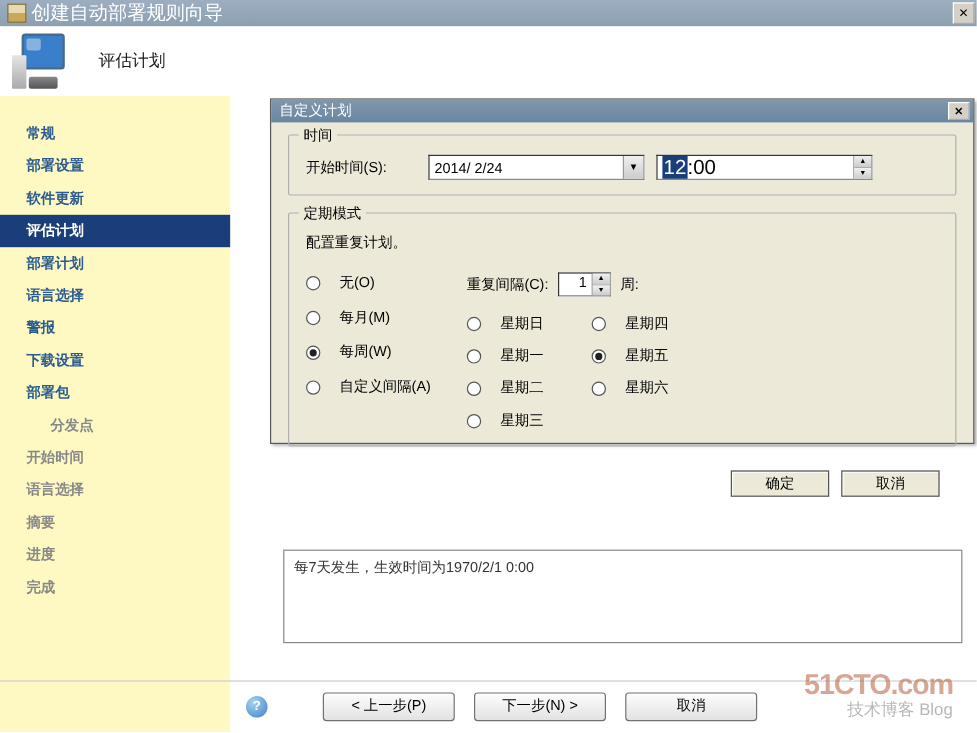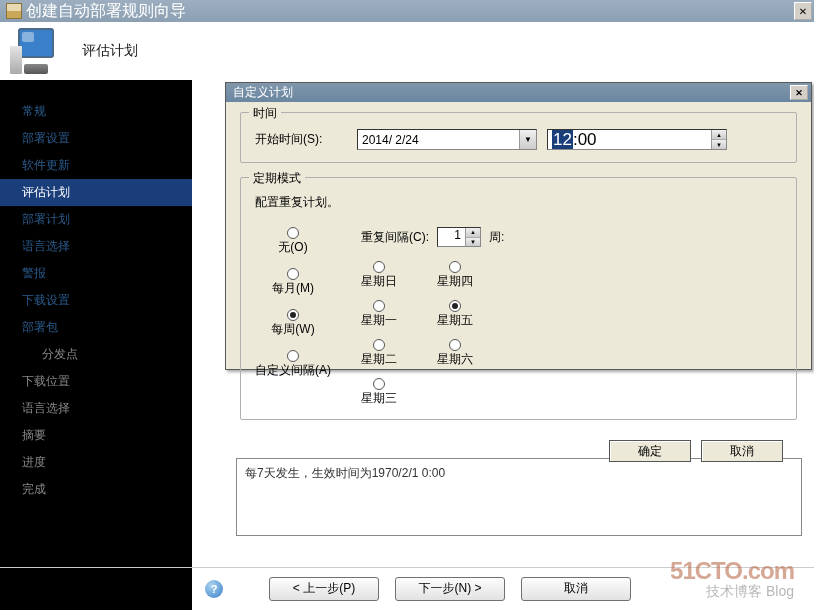--- a/index.html
+++ b/index.html
@@ -15,21 +15,21 @@
     .header-region { height: 58px; background: #fff; display: flex; align-items: center; padding-left: 10px; }
     .computer-icon { width: 50px; height: 46px; position: relative; margin-right: 22px; }
     .monitor { position: absolute; top: 0; left: 8px; width: 36px; height: 30px; background: #3a7fc9; border: 2px solid #4a6a8a; border-radius: 3px; }
     .monitor::after { content: ""; position: absolute; top: 2px; left: 2px; width: 12px; height: 10px; background: rgba(255,255,255,0.4); border-radius: 2px; }
     .tower { position: absolute; bottom: 0; left: 0; width: 12px; height: 28px; background: linear-gradient(to bottom, #e5e5e5, #aaa); border-radius: 1px; }
     .stand { position: absolute; bottom: 0; left: 14px; width: 24px; height: 10px; background: linear-gradient(to bottom, #888, #555); border-radius: 2px; }
     .header-title { font-size: 14px; color: #1a1a1a; }
 
     
     .main-layout { display: flex; height: 530px; }
-    .sidebar { width: 192px; background: #000000; padding-top: 18px; }
+    .sidebar { width: 192px; background: #fef9c3; padding-top: 18px; font-weight: bold; }
     .nav-item { padding: 5px 0 5px 22px; color: #2c5c8e; cursor: pointer; font-size: 12px; }
     .nav-item.selected { background: #1a3e7a; color: #fff; }
     .nav-item.sub { padding-left: 42px; color: #888; }
     .nav-item.disabled { color: #888; cursor: default; }
 
     .content-area { flex: 1; background: #fff; position: relative; padding: 8px 12px; }
 
     
     .status-box { position: absolute; left: 236px; top: 458px; width: 566px; height: 78px; border: 1px solid #888; background: #fff; padding: 6px 8px; font-size: 12px; color: #333; }
 
@@ -60,21 +60,21 @@
     .time-text { flex: 1; padding: 0 4px; font-size: 17px; }
     .time-hour { background: #1a3e7a; color: #fff; padding: 0 1px; }
     .spinner { width: 15px; height: 100%; display: flex; flex-direction: column; border-left: 1px solid #999; }
     .spin-btn { flex: 1; background: linear-gradient(to bottom, #f0f0f0, #ccc); display: flex; align-items: center; justify-content: center; font-size: 6px; cursor: pointer; border-bottom: 1px solid #aaa; }
     .spin-btn:last-child { border-bottom: none; }
 
     .recurrence-box { min-height: 170px; }
     .recurrence-desc { margin-bottom: 16px; font-size: 12px; }
     .recurrence-layout { display: flex; gap: 30px; }
     .radio-col { display: flex; flex-direction: column; gap: 12px; }
-    .radio-item { display: flex; align-items: center; gap: 0; cursor: pointer; flex-direction: column; }
+    .radio-item { display: flex; align-items: center; gap: 16px; cursor: pointer; }
     .radio-circle { width: 12px; height: 12px; border: 1px solid #555; border-radius: 50%; background: #fff; display: flex; align-items: center; justify-content: center; }
     .radio-circle.checked::after { content: ""; width: 6px; height: 6px; background: #222; border-radius: 50%; }
 
     .interval-section { flex: 1; }
     .interval-row { display: flex; align-items: center; gap: 8px; margin-bottom: 14px; }
     .interval-spinner { display: flex; width: 44px; height: 20px; border: 1px inset #888; background: #fff; }
     .interval-val { flex: 1; padding: 0 4px; text-align: right; }
     .days-grid { display: flex; gap: 40px; }
     .day-col { display: flex; flex-direction: column; gap: 10px; }
 
@@ -109,21 +109,21 @@
     <div class="nav-item">常规</div>
     <div class="nav-item">部署设置</div>
     <div class="nav-item">软件更新</div>
     <div class="nav-item selected">评估计划</div>
     <div class="nav-item">部署计划</div>
     <div class="nav-item">语言选择</div>
     <div class="nav-item">警报</div>
     <div class="nav-item">下载设置</div>
     <div class="nav-item">部署包</div>
     <div class="nav-item sub disabled">分发点</div>
-    <div class="nav-item disabled">下载位置</div>
+    <div class="nav-item disabled">开始时间</div>
     <div class="nav-item disabled">语言选择</div>
     <div class="nav-item disabled">摘要</div>
     <div class="nav-item disabled">进度</div>
     <div class="nav-item disabled">完成</div>
   </div>
   <div class="content-area"></div>
 </div>
 
 <div class="status-box">
   <span>每7天发生，生效时间为1970/2/1 0:00</span>

